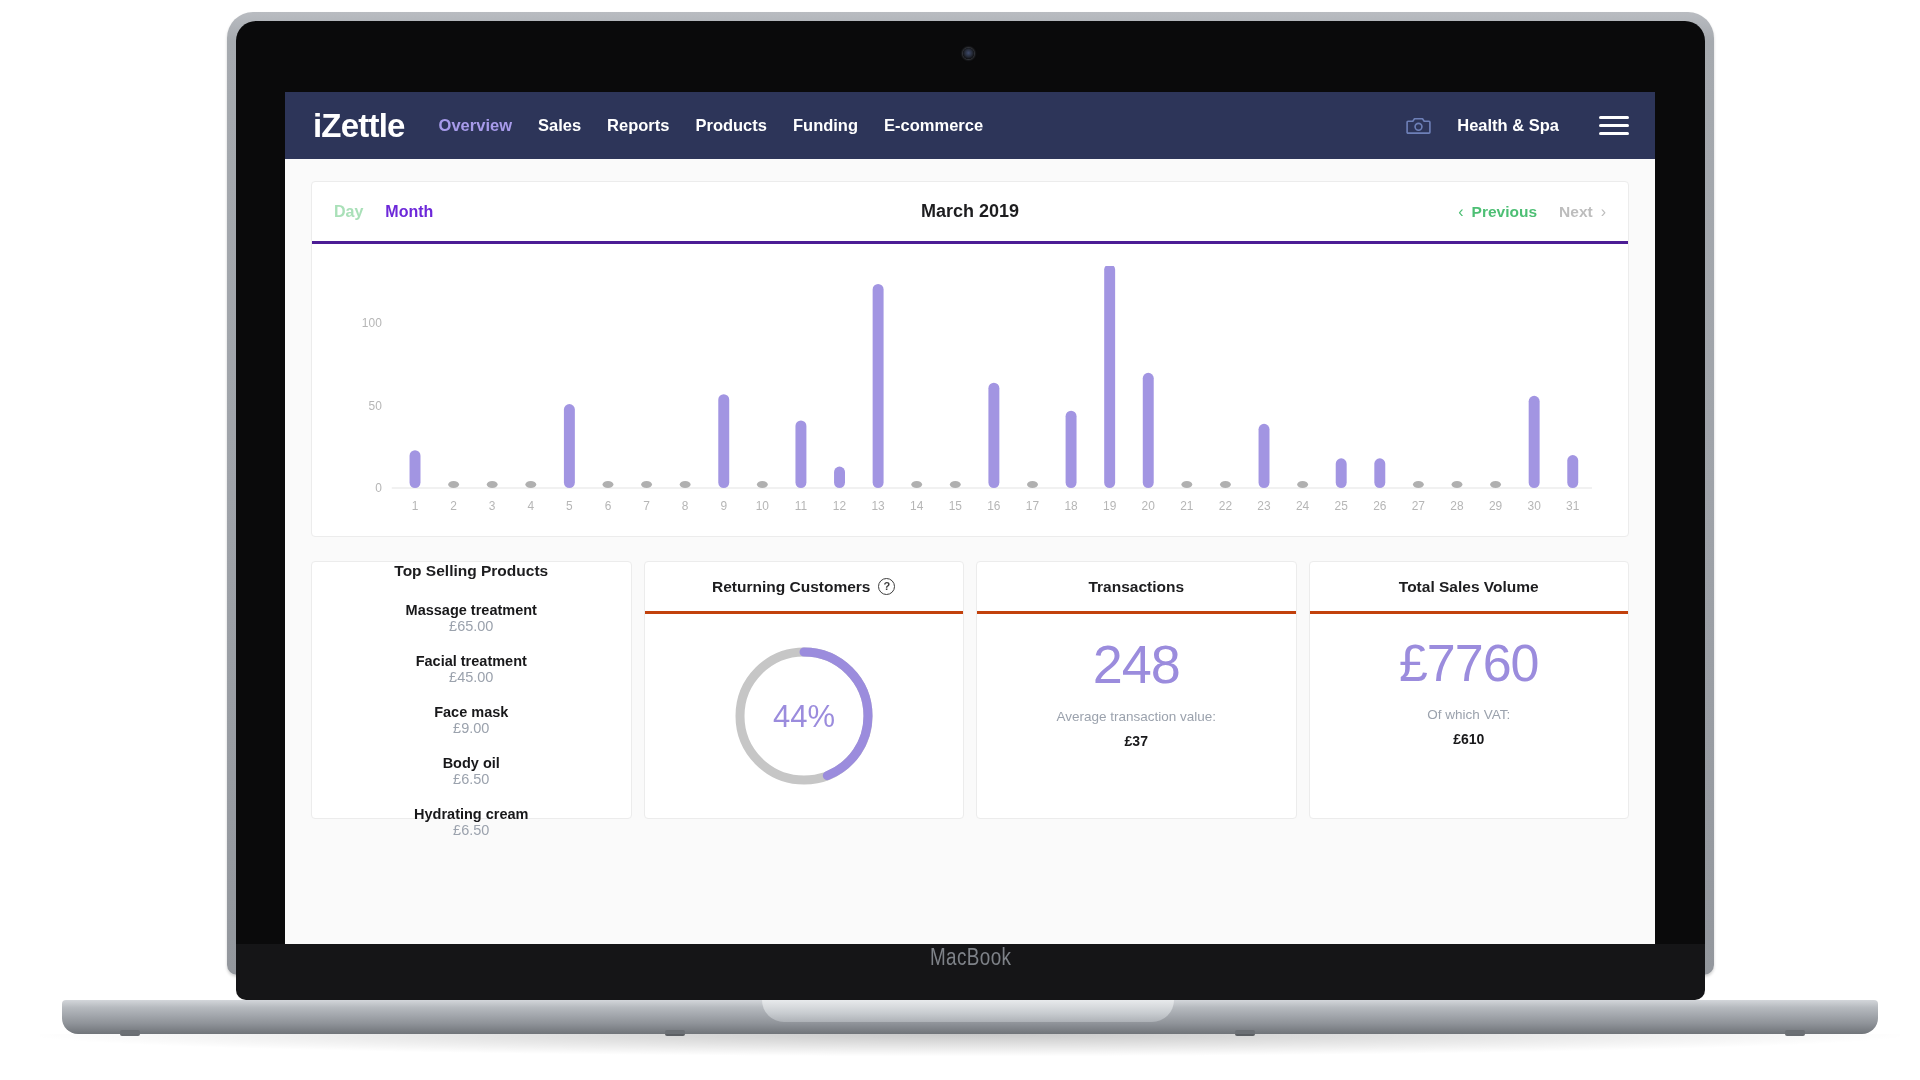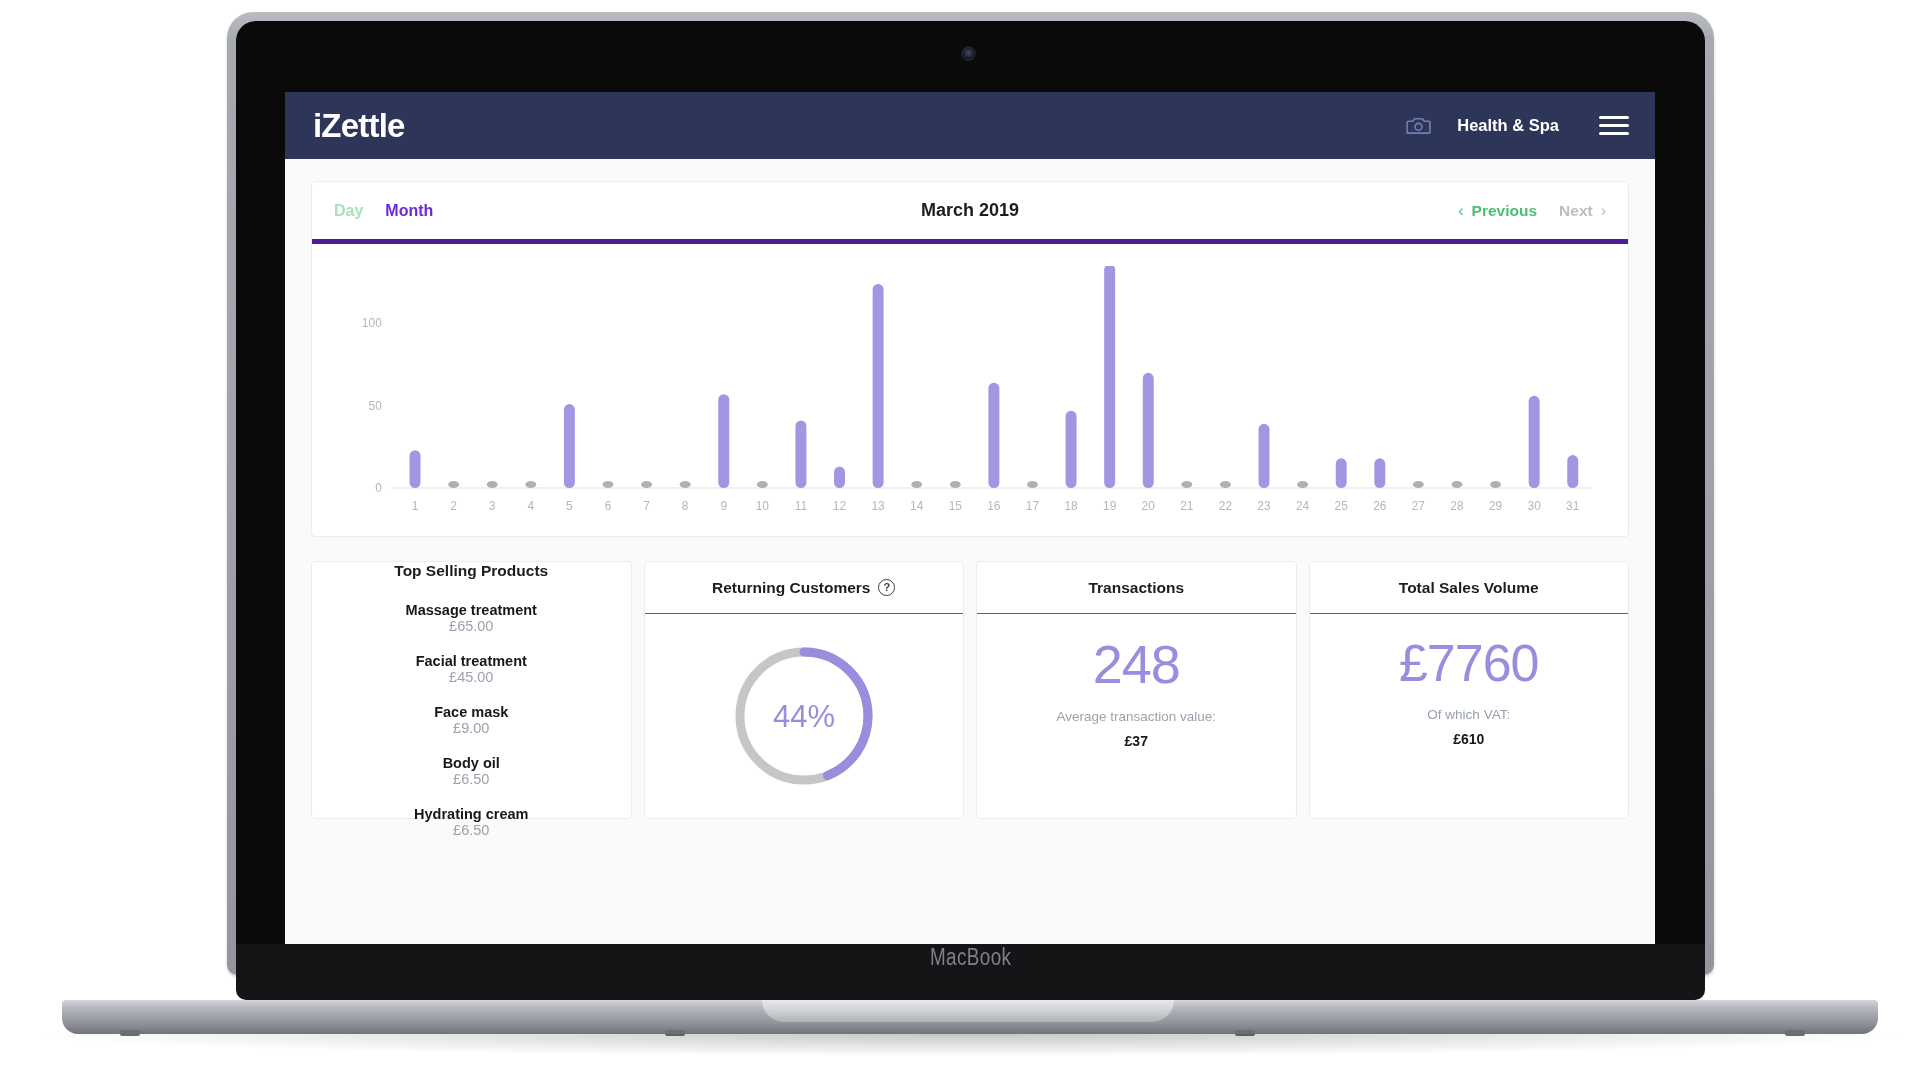--- a/index.html
+++ b/index.html
@@ -117,21 +117,21 @@
   .content { padding: 22px 26px 0 26px; }
   .panel {
     background: #fff;
     border: 1px solid #ececec;
     border-radius: 4px;
   }
 
   .chart-panel { }
   .chart-header {
     height: 62px;
-    border-bottom: 5px solid #4c1d95;
+    border-bottom: 3px solid #4c1d95;
     display: flex; align-items: center;
     padding: 0 22px;
     position: relative;
   }
   .range-tabs { display: flex; align-items: center; gap: 22px; }
   .range-tab { font-size: 16px; font-weight: 600; cursor: pointer; }
   .range-tab.inactive { color: #a9e0b8; }
   .range-tab.active { color: #6d28d9; }
   .period-title {
     position: absolute; left: 0; right: 0; text-align: center;
@@ -150,21 +150,21 @@
   
   .cards-row {
     display: flex; gap: 12px; margin-top: 24px;
   }
   .card { flex: 1; height: 258px; display: flex; flex-direction: column; }
   .card-header {
     height: 52px; display: flex; align-items: center; justify-content: center;
     gap: 8px;
     font-size: 15.5px; font-weight: 700; color: #1d1d1f;
   }
-  .card-header.ruled { border-bottom: 1px solid #c2410c; }
+  .card-header.ruled { border-bottom: 3px solid #c2410c; }
   .qmark {
     width: 17px; height: 17px; border: 1.6px solid #3d3d3d; border-radius: 50%;
     font-size: 11px; line-height: 14px; text-align: center; font-weight: 700; color: #3d3d3d;
   }
 
   
   .products-list { padding: 12px 16px 0 16px; }
   .product-row {
     display: flex; justify-content: space-between; align-items: center;
     padding: 9.5px 0;
@@ -192,20 +192,28 @@
 
   <div class="laptop-lid"></div>
   <div class="laptop-bezel"></div>
   <div class="laptop-camera"></div>
 
   <div class="screen">
 
     <div class="navbar">
       <div class="brand">iZettle</div>
 
+      <div class="nav-links">
+        <div class="nav-link active">Overview</div>
+        <div class="nav-link">Sales</div>
+        <div class="nav-link">Reports</div>
+        <div class="nav-link">Products</div>
+        <div class="nav-link">Funding</div>
+        <div class="nav-link">E-commerce</div>
+      </div>
 
       <div class="nav-right">
         <span>
           <svg class="cam-icon" viewBox="0 0 26 20" fill="none" xmlns="http://www.w3.org/2000/svg">
             <path d="M2 5.5h5l1.8-2.6h8.4L19 5.5h5a1 1 0 0 1 1 1v10.5a1 1 0 0 1-1 1H2a1 1 0 0 1-1-1V6.5a1 1 0 0 1 1-1z" stroke="#6e80b8" stroke-width="1.7" stroke-linejoin="round"></path>
             <circle cx="13" cy="11.4" r="3.6" stroke="#6e80b8" stroke-width="1.7"></circle>
           </svg>
         </span>
         <span class="account-name">Health &amp; Spa</span>
         <span class="hamburger">

